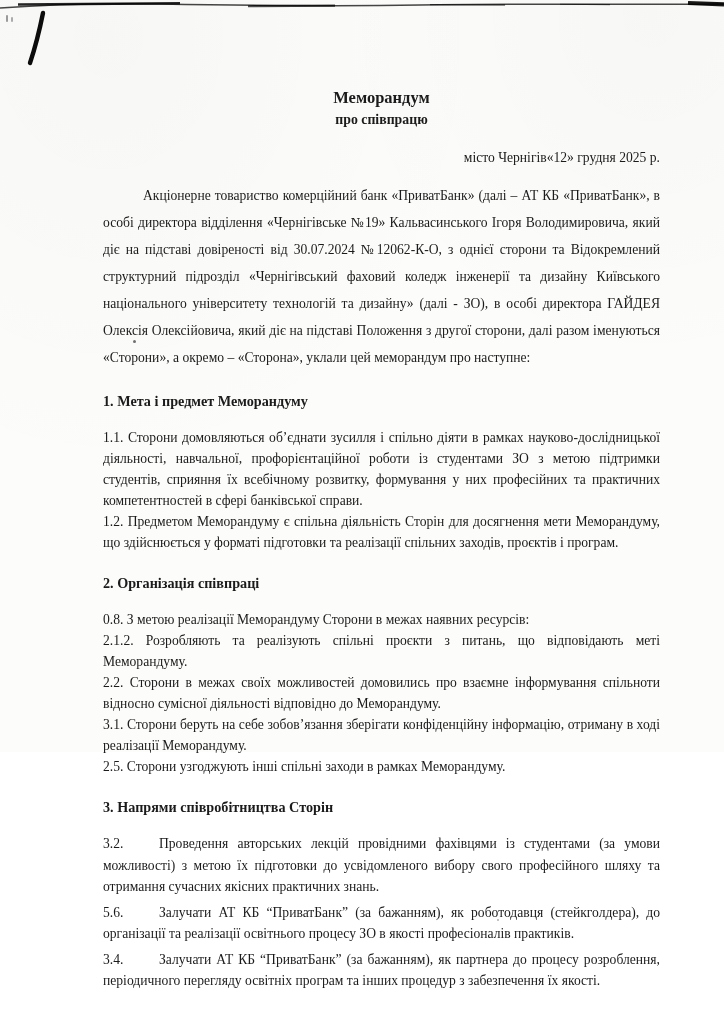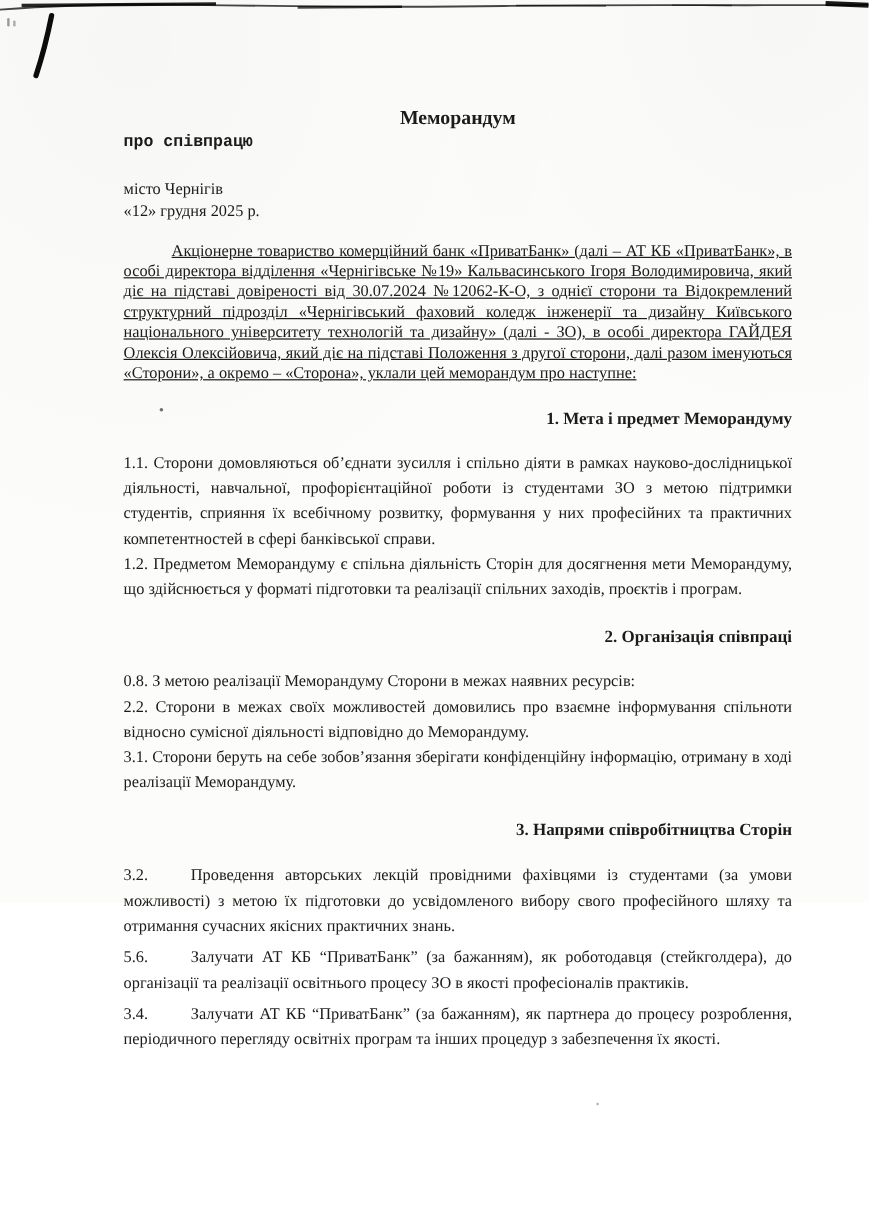--- a/index.html
+++ b/index.html
@@ -49,50 +49,48 @@
     top: 88px;
     width: 557px;
   }
   .title {
     text-align: center;
     font-weight: bold;
     font-size: 16.5px;
     line-height: 20px;
   }
   .subtitle {
+    text-align: center;
     font-weight: bold;
     font-size: 13.8px;
     line-height: 17px;
     margin-top: 3px;
-    font-family: Liberation Mono, monospace;
   }
   .meta-row {
     display: flex;
     justify-content: flex-end;
     margin-top: 21px;
     font-size: 13.6px;
     line-height: 18px;
-    flex-direction: column;
   }
   .intro {
     margin: 15px 0 0 0;
     text-indent: 40px;
     text-align: justify;
     font-size: 13.6px;
-    line-height: 17px;
-    text-decoration: underline;
+    line-height: 27px;
   }
   p.para {
     margin: 0;
     text-align: justify;
     font-size: 13.6px;
     line-height: 21px;
   }
   .sec-heading {
-    text-align: right;
+    text-align: left;
     font-weight: bold;
     font-size: 14.2px;
     line-height: 18px;
     margin: 21px 0 17px 0;
   }
   p.item {
     margin: 2px 0 4px 0;
     text-align: justify;
     font-size: 13.6px;
     line-height: 21.5px;
@@ -136,22 +134,24 @@
     </div>
 
     <p class="intro">Акціонерне товариство комерційний банк «ПриватБанк» (далі – АТ КБ «ПриватБанк», в особі директора відділення «Чернігівське №19» Кальвасинського Ігоря Володимировича, який діє на підставі довіреності від 30.07.2024 №12062-К-О, з однієї сторони та Відокремлений структурний підрозділ «Чернігівський фаховий коледж інженерії та дизайну Київського національного університету технологій та дизайну» (далі - ЗО), в особі директора ГАЙДЕЯ Олексія Олексійовича, який діє на підставі Положення з другої сторони, далі разом іменуються «Сторони», а окремо – «Сторона», уклали цей меморандум про наступне:</p>
 
     <h3 class="sec-heading">1. Мета і предмет Меморандуму</h3>
     <p class="para">1.1. Сторони домовляються об’єднати зусилля і спільно діяти в рамках науково-дослідницької діяльності, навчальної, профорієнтаційної роботи із студентами ЗО з метою підтримки студентів, сприяння їх всебічному розвитку, формування у них професійних та практичних компетентностей в сфері банківської справи.</p>
     <p class="para">1.2. Предметом Меморандуму є спільна діяльність Сторін для досягнення мети Меморандуму, що здійснюється у форматі підготовки та реалізації спільних заходів, проєктів і програм.</p>
 
     <h3 class="sec-heading">2. Організація співпраці</h3>
     <p class="para">0.8. З метою реалізації Меморандуму Сторони в межах наявних ресурсів:</p>
+    <p class="para">2.1.2. Розробляють та реалізують спільні проєкти з питань, що відповідають меті Меморандуму.</p>
     <p class="para">2.2. Сторони в межах своїх можливостей домовились про взаємне інформування спільноти відносно сумісної діяльності відповідно до Меморандуму.</p>
     <p class="para">3.1. Сторони беруть на себе зобов’язання зберігати конфіденційну інформацію, отриману в ході реалізації Меморандуму.</p>
+    <p class="para">2.5. Сторони узгоджують інші спільні заходи в рамках Меморандуму.</p>
 
     <h3 class="sec-heading">3. Напрями співробітництва Сторін</h3>
 
     <p class="item"><span class="num">3.2.</span><span>Проведення авторських лекцій провідними фахівцями  із студентами (за умови можливості) з метою їх підготовки до усвідомленого вибору свого професійного шляху та отримання сучасних якісних практичних знань.</span></p>
     <p class="item"><span class="num">5.6.</span><span>Залучати АТ КБ “ПриватБанк” (за бажанням), як роботодавця (стейкголдера),  до організації та реалізації освітнього процесу ЗО в якості професіоналів практиків.</span></p>
     <p class="item"><span class="num">3.4.</span><span>Залучати АТ КБ “ПриватБанк” (за бажанням), як партнера  до процесу розроблення, періодичного перегляду освітніх програм та інших процедур з забезпечення їх  якості.</span></p>
 
   </div>
 </div>
 

